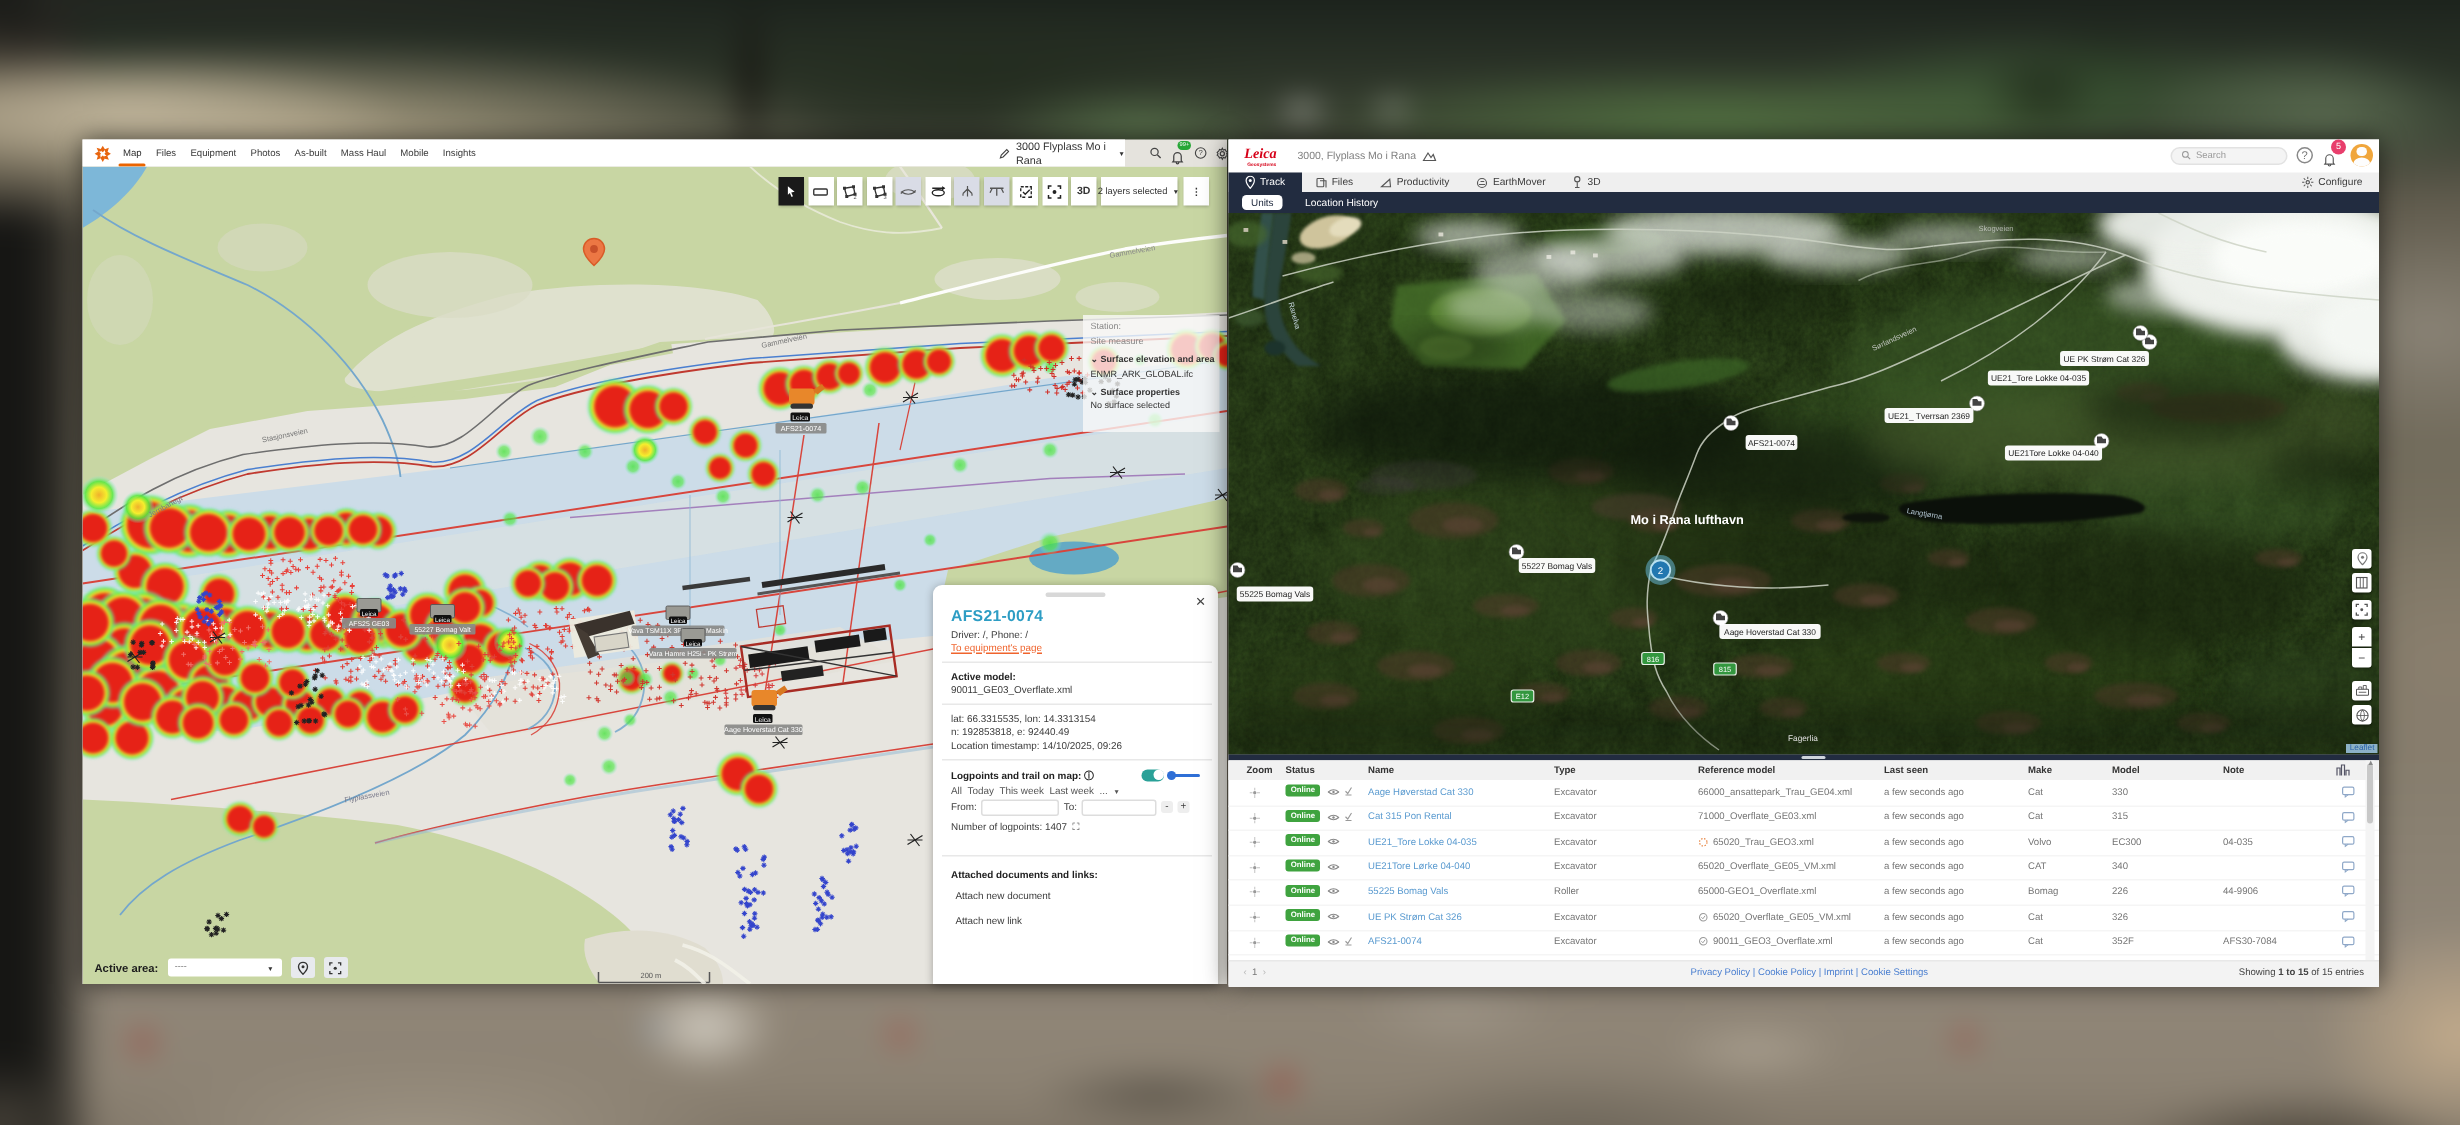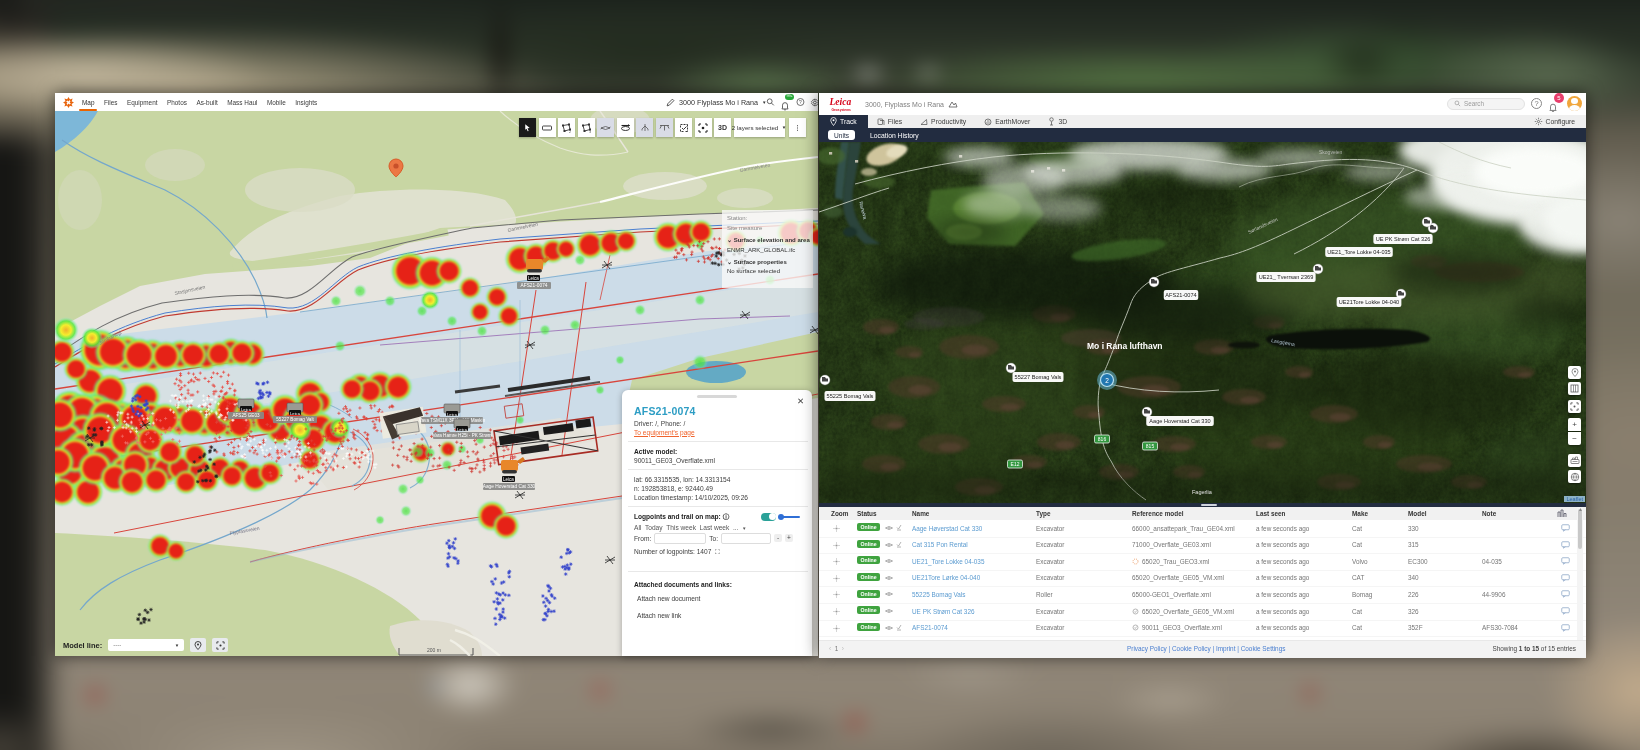--- a/index.html
+++ b/index.html
@@ -1,21 +1,21 @@
 <!DOCTYPE html>
 <html><head>
 <meta charset="utf-8">
 <style>
 html,body{margin:0;padding:0;width:1640px;height:750px;overflow:hidden;background:#55503f;font-family:"Liberation Sans",sans-serif;}
 #stage{position:absolute;inset:0;overflow:hidden;}
 #bg{position:absolute;left:-30px;top:-30px;width:1700px;height:810px;filter:blur(10px);}
 .abs{position:absolute;}
 
 #la{position:absolute;left:55px;top:93px;width:763px;height:563px;background:#e5e3dd;box-shadow:0 0 16px rgba(0,0,0,.6);}
-#la-top{position:absolute;left:0;top:0;width:763px;height:18px;background:#fff;}
+#la-top{position:absolute;left:0;top:0;width:695px;height:18px;background:#fff;}
 #la-nav{position:absolute;left:26px;top:0;height:18px;display:flex;align-items:center;gap:7.5px;font-size:6.4px;color:#3a3a3a;}
 #la-nav .it{position:relative;padding:0 1px;}
 #la-nav .act{color:#2b2b2b;}
 #la-nav .act:after{content:"";position:absolute;left:-2px;right:-2px;bottom:-5px;height:2px;background:#eb6400;border-radius:1px;}
 #la-map{position:absolute;left:0;top:18px;width:763px;height:545px;overflow:hidden;}
 #la-tools{position:absolute;left:464px;top:25px;display:flex;gap:2.5px;}
 #la-tools .b{width:17px;height:19px;background:#fff;box-shadow:0 1px 2px rgba(0,0,0,.25);display:flex;align-items:center;justify-content:center;font-size:6.5px;color:#333;flex:none;}
 #la-tools .b.dark{background:#1a1a1a;color:#fff;}
 #la-tools .b.gray{background:#d9dce6;}
 #la-tools .wide{width:45px;padding:0 3px;font-size:6.2px;white-space:nowrap;}
@@ -1560,21 +1560,21 @@
       </div>
       <div class="row" style="color:#555">All&nbsp;&nbsp;Today&nbsp;&nbsp;This week&nbsp;&nbsp;Last week&nbsp;&nbsp;...&nbsp;&nbsp;<span style="font-size:4.5px">▼</span></div>
       <div class="row" style="display:flex;align-items:center;gap:3px;">From:<span style="width:50px;height:9px;border:1px solid #ddd;border-radius:2px;"></span>To:<span style="width:48px;height:9px;border:1px solid #ddd;border-radius:2px;"></span><span style="width:8px;height:8px;background:#eee;border-radius:2px;text-align:center;line-height:8px;">-</span><span style="width:8px;height:8px;background:#eee;border-radius:2px;text-align:center;line-height:8px;">+</span></div>
       <div class="row" style="margin-top:4px;">Number of logpoints: 1407&nbsp; ⛶</div>
       <hr style="margin-top:15px;">
       <div class="row b" style="margin-top:9px;">Attached documents and links:</div>
       <div class="row" style="margin-top:7px;margin-left:3px;">Attach new document</div>
       <div class="row" style="margin-top:10px;margin-left:3px;">Attach new link</div>
     </div>
     <div id="al">
-      <b>Model line:</b>
+      <b>Active area:</b>
       <span class="sel">
           <span>----</span>
           <span style="color:#333;font-size:4.5px;">▼</span>
         </span>
       <span class="ab">
           <svg width="8" height="9" viewBox="0 0 16 18">
             <path d="M8 1 a6 6 0 0 1 6 6 c0 4-6 10-6 10 S2 11 2 7 a6 6 0 0 1 6-6Z" fill="none" stroke="#333" stroke-width="1.8"></path>
             <circle cx="8" cy="7" r="2" fill="#333"></circle>
           </svg>
         </span>

